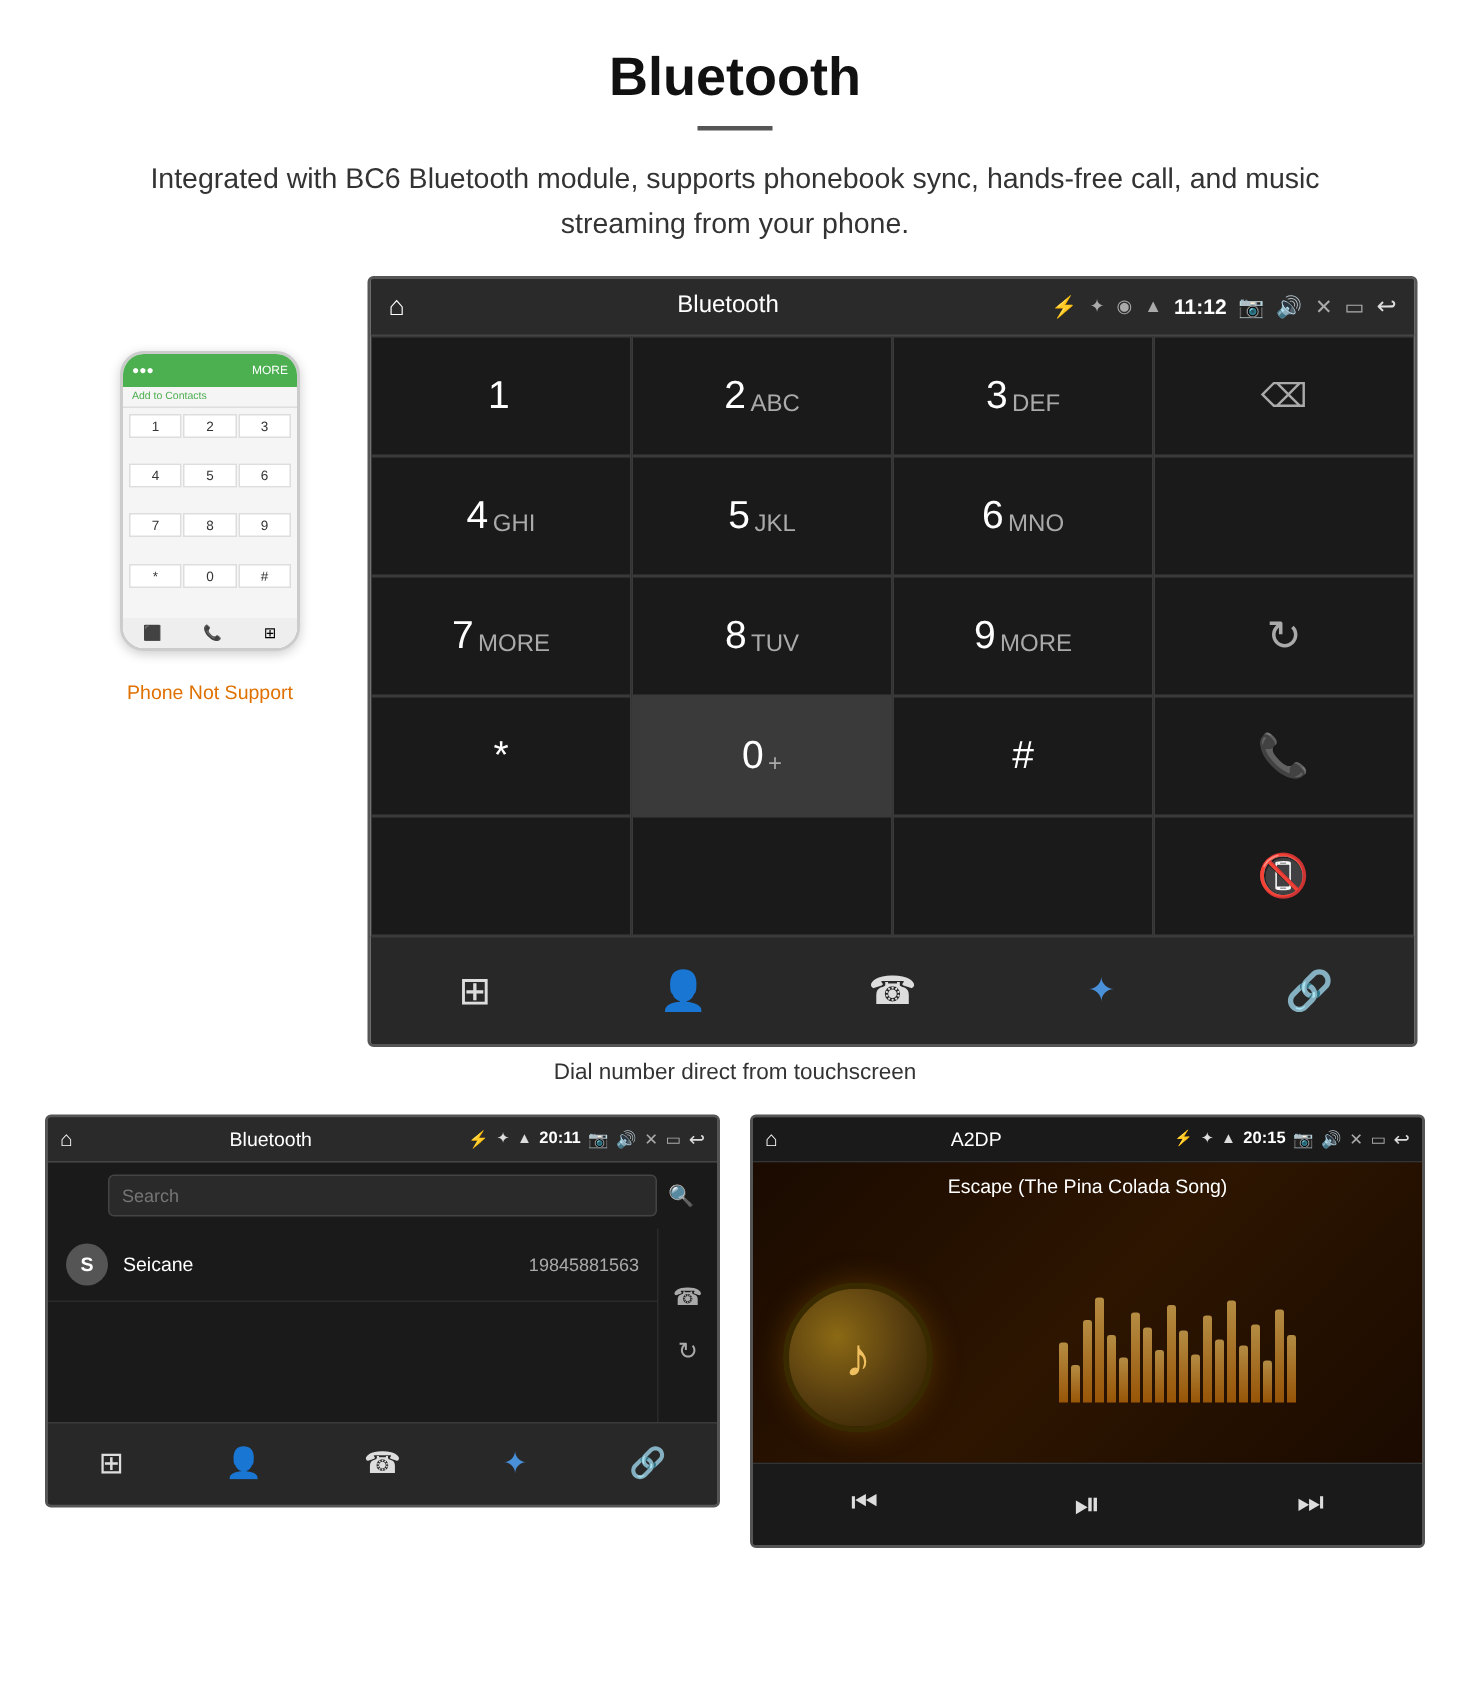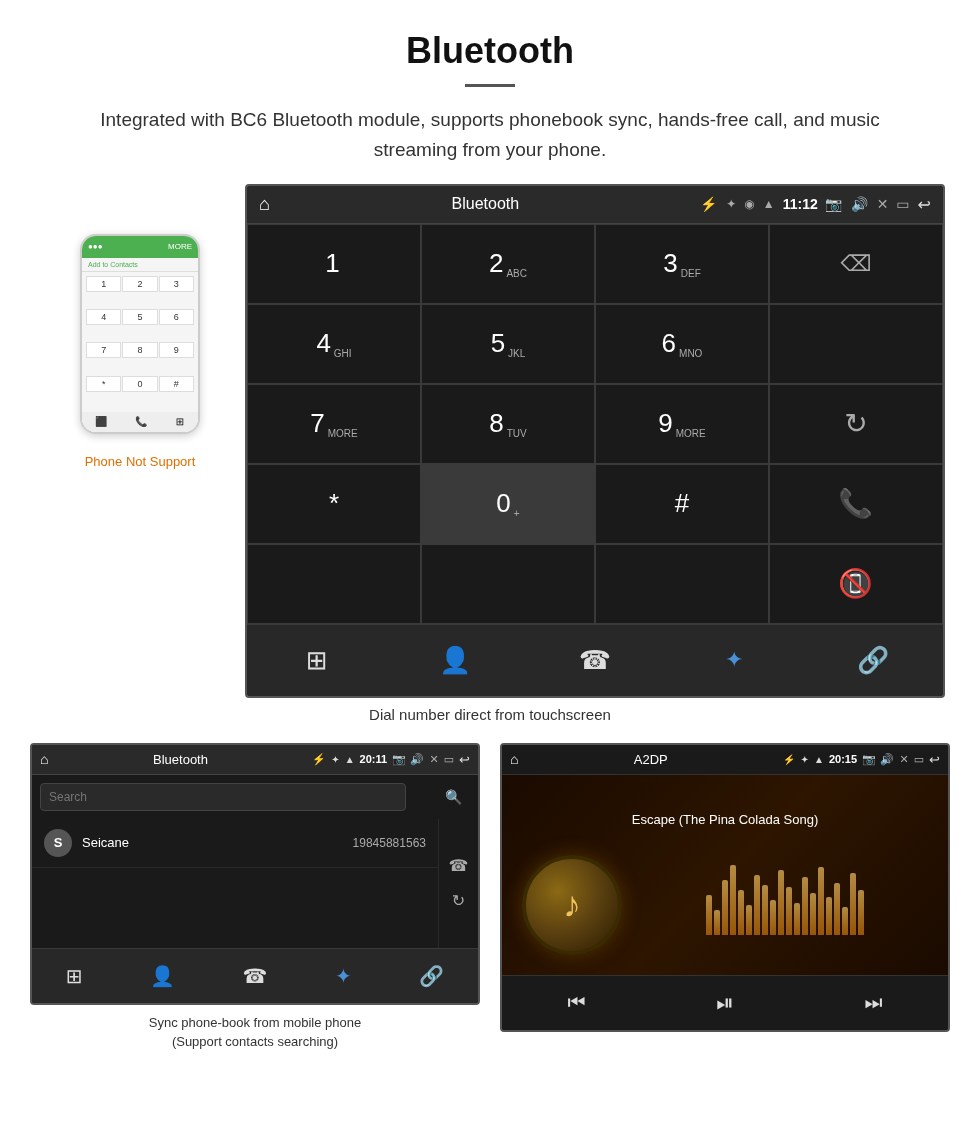--- a/index.html
+++ b/index.html
@@ -198,21 +198,21 @@
       border: 1px solid #3a3a3a;
       display: flex;
       align-items: center;
       justify-content: center;
       height: 80px;
       color: #fff;
       font-size: 26px;
       cursor: pointer;
     }
     .dial-cell .sub-text {
-      font-size: 10px;
+      font-size: 16px;
       color: #aaa;
       margin-left: 3px;
       margin-top: 6px;
       align-self: flex-end;
     }
     .dial-cell-inner {
       display: flex;
       align-items: baseline;
     }
     .dial-cell.empty { }
@@ -315,20 +315,21 @@
       font-weight: bold;
       flex-shrink: 0;
     }
     .pb-contact-name { color: #fff; font-size: 13px; flex: 1; }
     .pb-contact-number { color: #aaa; font-size: 12px; }
     .pb-search-area {
       position: relative;
       display: flex;
       align-items: center;
       padding: 8px;
+      justify-content: center;
     }
     .pb-search-icon {
       position: absolute;
       right: 15px;
       color: #aaa;
       font-size: 14px;
     }
 
     .pb-main-area {
       display: flex;
@@ -379,21 +380,21 @@
     .music-home { color: #fff; font-size: 14px; }
     .music-title-bar { color: #fff; font-size: 13px; }
     .music-status-right { display: flex; align-items: center; gap: 5px; font-size: 11px; color: #ddd; }
 
     .music-main {
       background: linear-gradient(135deg, #1a0a00 0%, #2d1500 50%, #1a0a00 100%);
       min-height: 200px;
       display: flex;
       flex-direction: column;
       align-items: center;
-      justify-content: flex-end;
+      justify-content: space-between;
       position: relative;
     }
     .music-art-area {
       display: flex;
       align-items: center;
       width: 100%;
       padding: 20px;
       gap: 20px;
     }
     .music-album-art {
@@ -676,24 +677,20 @@
       </div>
 
       <div class="pb-bottom-bar">
         <span class="pb-bottom-btn">⊞</span>
         <span class="pb-bottom-btn active">👤</span>
         <span class="pb-bottom-btn">☎</span>
         <span class="pb-bottom-btn" style="color:#4a90d9;">✦</span>
         <span class="pb-bottom-btn">🔗</span>
       </div>
     </div>
-    <div class="bottom-caption">
-      <span>Sync phone-book from mobile phone</span><br>
-      <span>(Support contacts searching)</span>
-    </div>
   </div>
 
   <div class="bottom-shot">
     <div class="bottom-screen">
 
       <div class="music-status-bar">
         <span class="music-home">⌂</span>
         <span class="music-title-bar">A2DP</span>
         <div class="music-status-right">
           <span style="font-size:10px;">⚡</span>

